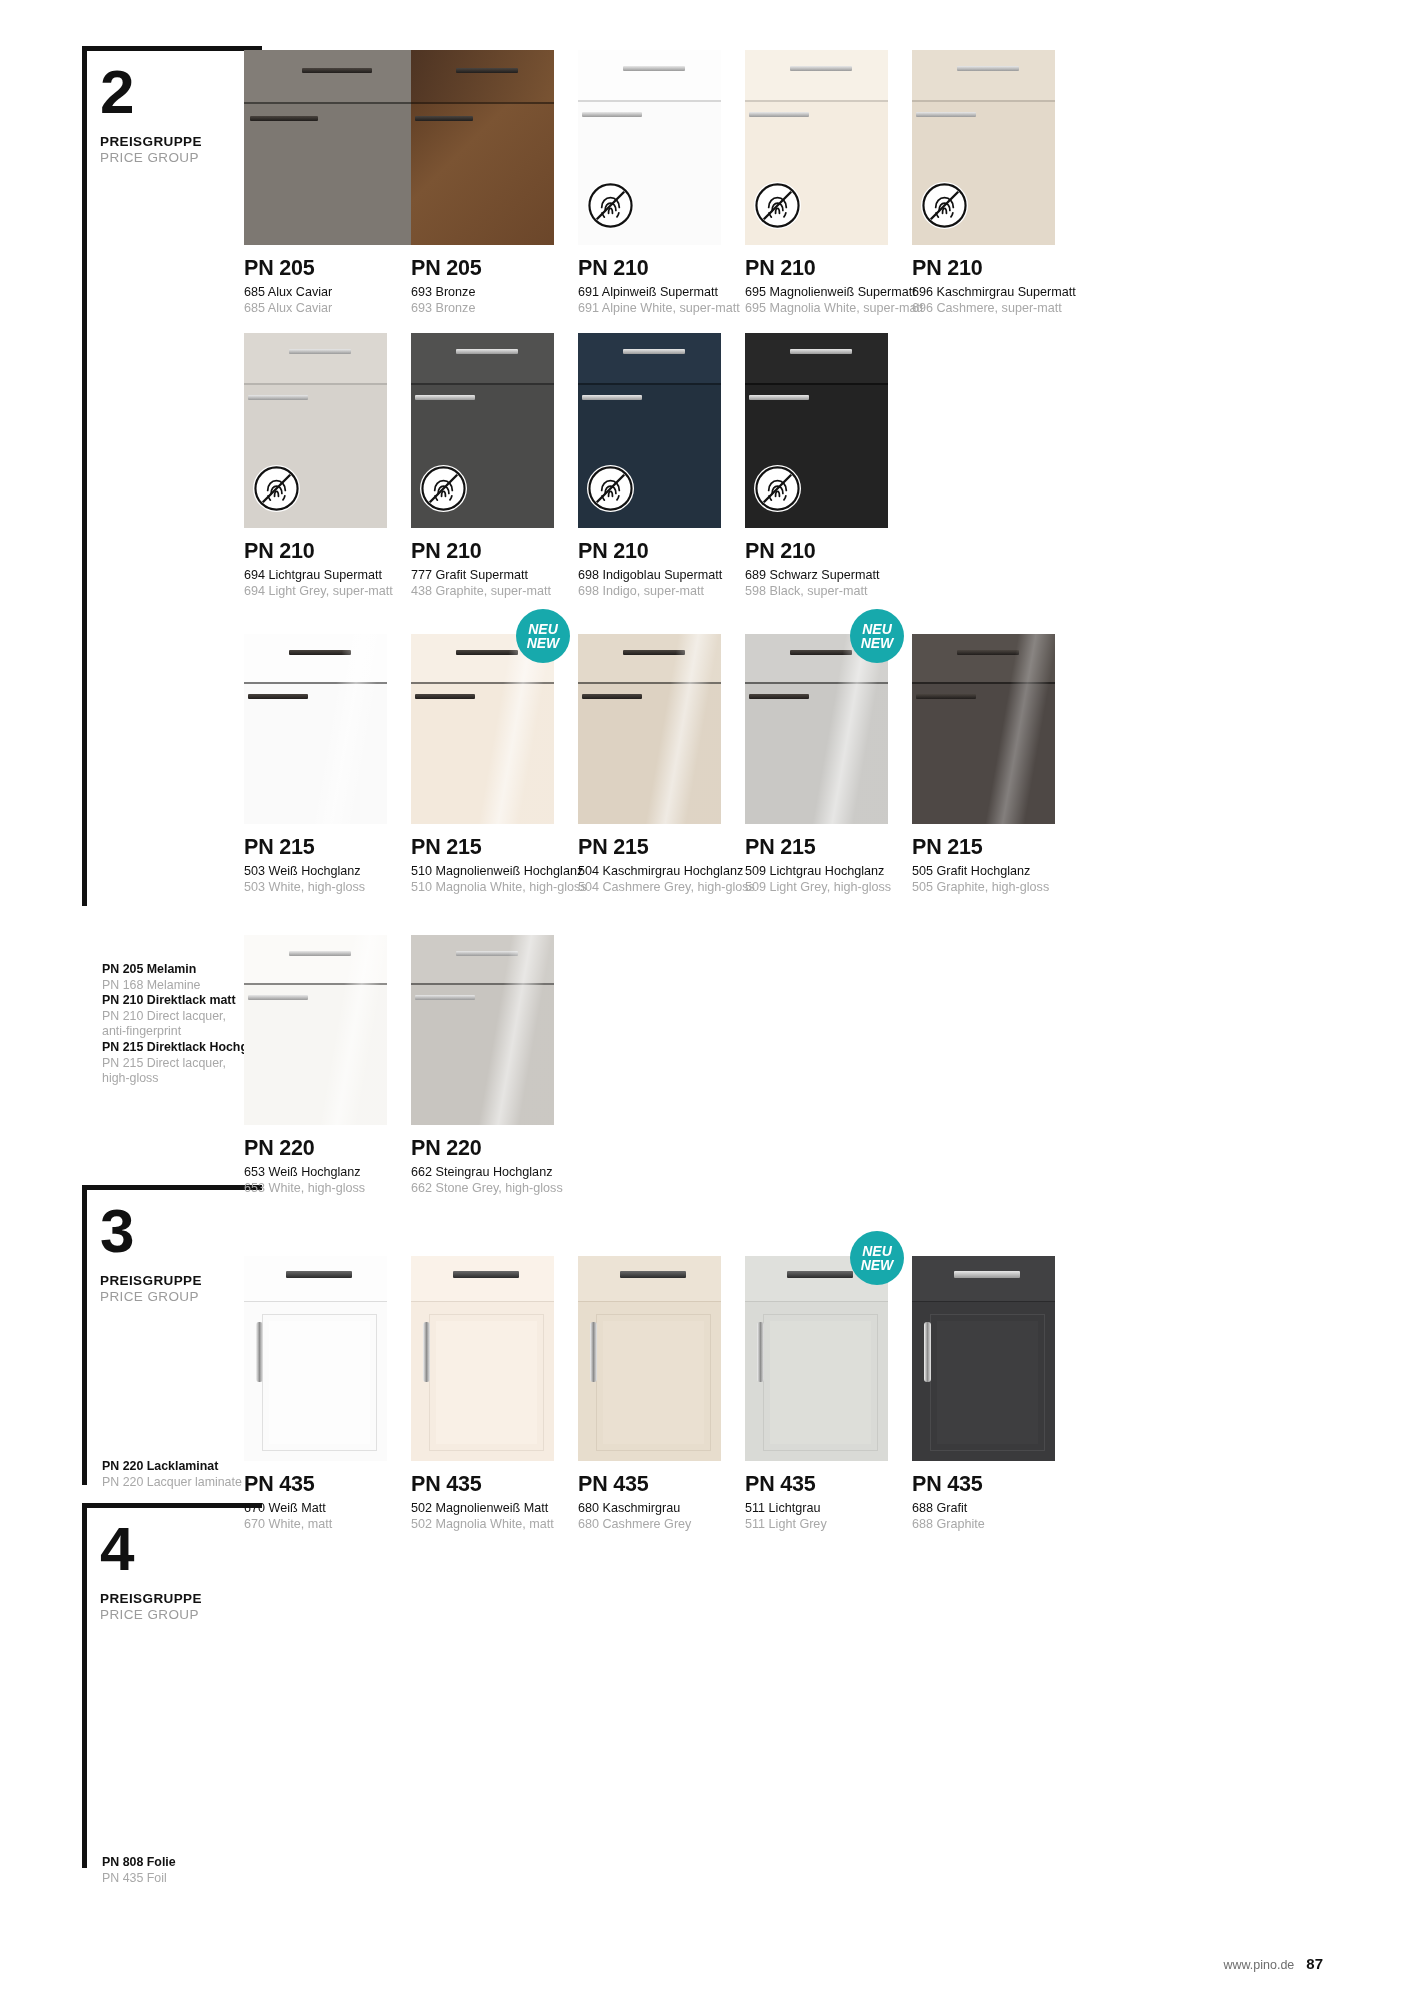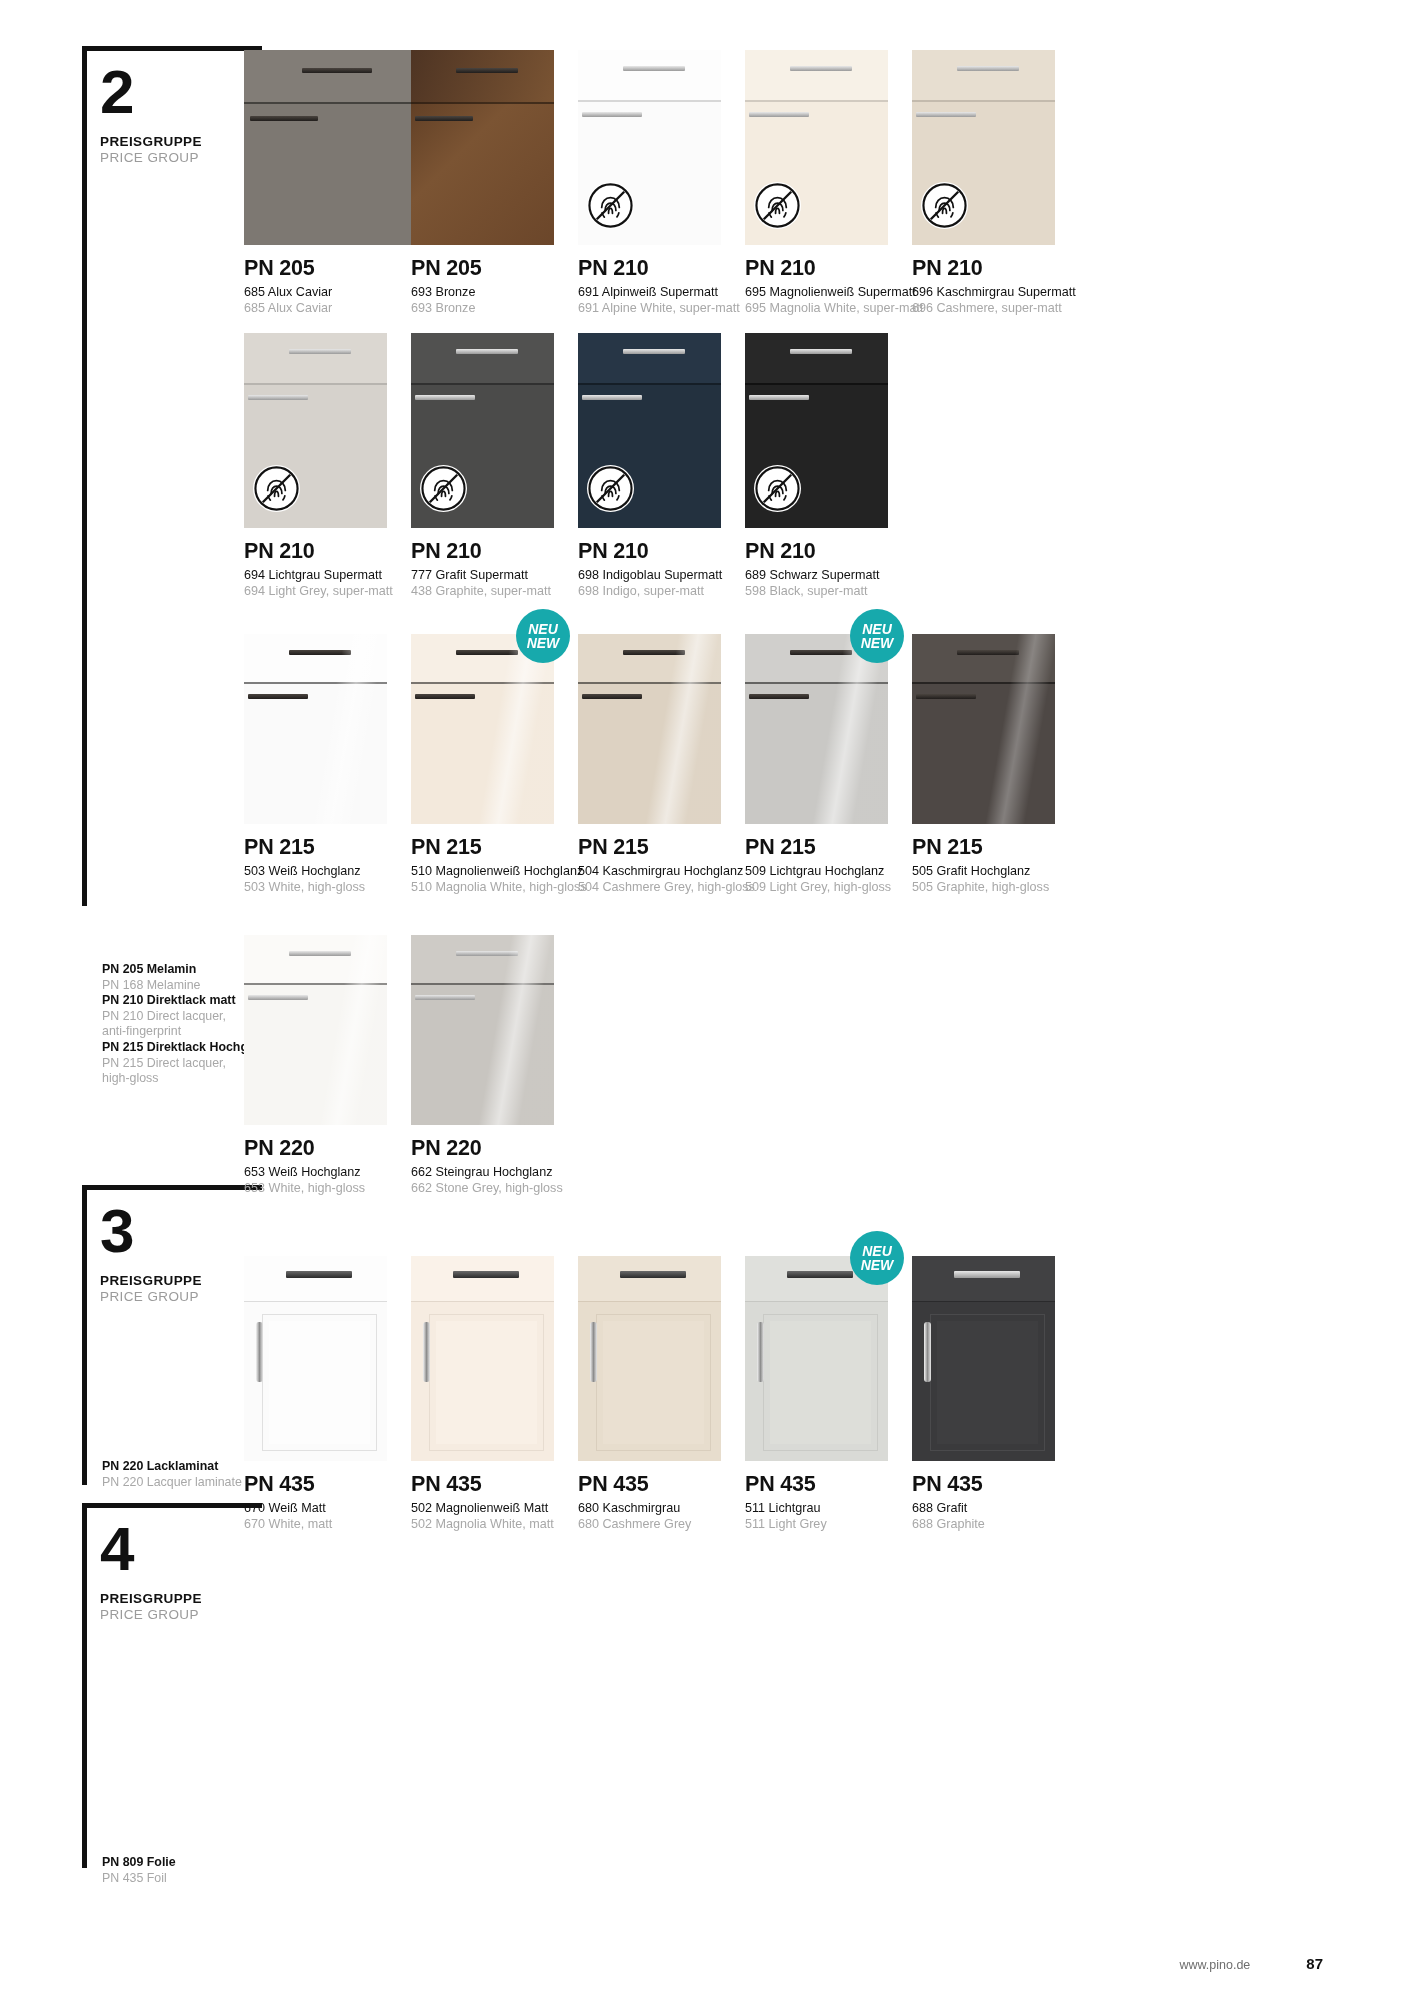--- a/index.html
+++ b/index.html
@@ -71,21 +71,21 @@
     display: flex; flex-direction: column; justify-content: center; align-items: center;
   }
   .neu span { font-size: 14px; line-height: 14px; }
 
   
   .fp { position: absolute; width: 47px; height: 47px; border-radius: 50%; background: #fff; z-index: 4; }
 
   
   .footer { position: absolute; right: 90px; bottom: 28px; display: flex; align-items: baseline; gap: 12px; }
   .footer .url  { font-size: 12.5px; color: #6e6e6e; }
-  .footer .pnum { font-size: 15px; font-weight: 700; color: #111; margin-left: 44px; }
+  .footer .pnum { font-size: 15px; font-weight: 700; color: #111; }
 </style>
 </head>
 <body>
 
 <div class="page">
 
   <div class="pg-marker" style="left:82px; top:46px;">
     <div class="pg-rule-top"></div>
     <div class="pg-rule-left" style="height:860px;"></div>
     <div class="pg-num">2</div>
@@ -417,21 +417,21 @@
 
   <div class="pg-marker" style="left:82px; top:1503px;">
     <div class="pg-rule-top"></div>
     <div class="pg-rule-left" style="height:365px;"></div>
     <div class="pg-num">4</div>
     <div class="pg-de">PREISGRUPPE</div>
     <div class="pg-en">PRICE GROUP</div>
   </div>
 
   <div class="legend" style="top:1855px;">
-    <div class="de">PN 809 Folie</div>
+    <div class="de">PN 808 Folie</div>
     <div class="en">PN 435 Foil</div>
   </div>
 
   <div class="tile" style="left:244px; top:1256px;">
     <div class="door" style="width:143px;height:205px;background:#fbfbfb;">
       <div class="door-top" style="height:46px;background:#fdfdfd;border-bottom:1px solid #dcdcdc;"></div>
       <div class="handle dark" style="left:42px;top:15px;width:66px;background:linear-gradient(180deg,#6a6a6a,#2b2b2b);height:7px;"></div>
       <div class="frame-inner" style="left:18px; top:58px; right:10px; bottom:10px; border-width:1px; border-color:#e0e0e0; background:#fdfdfd; box-shadow: inset 0 0 0 6px #fbfbfb;"></div>
       <div class="bar-handle" style="left:12px; top:66px; height:60px;"></div>
     </div>

